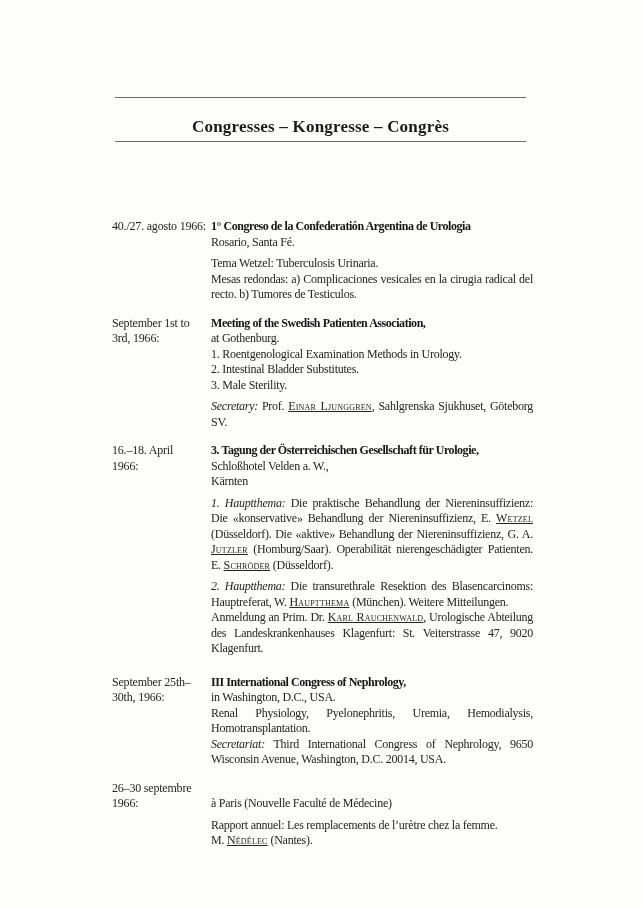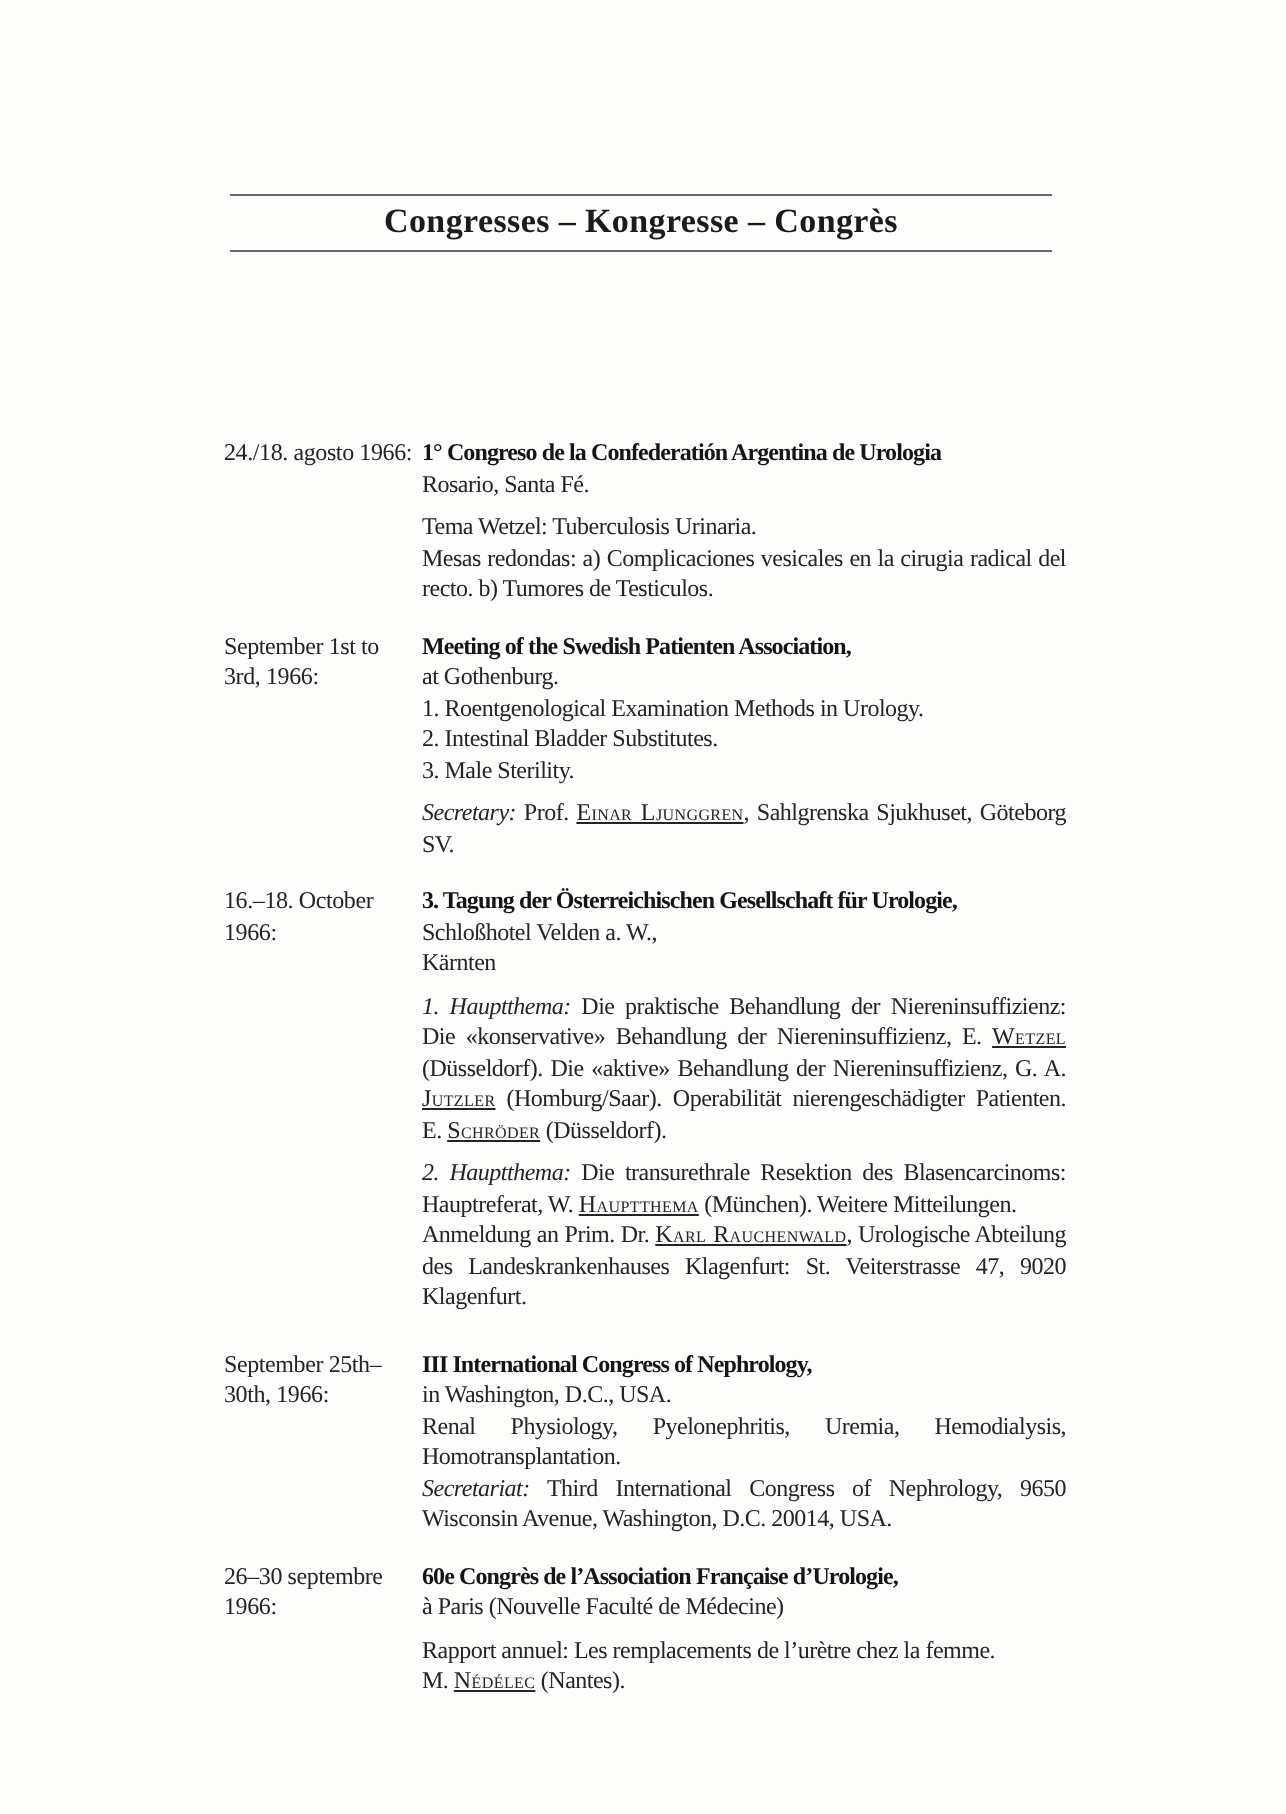--- a/index.html
+++ b/index.html
@@ -10,21 +10,21 @@
     color:#222;
     position:relative;
     overflow:hidden;
   }
   .page-header{
     position:absolute;
     left:115px;top:97px;width:411px;
     border-top:1px solid #6a6a6a;
     border-bottom:1px solid #6a6a6a;
     text-align:center;
-    padding:3px 0 4px 0;
+    padding:19px 0 4px 0;
   }
   .page-header h1{
     margin:0;
     font-size:17px;
     font-weight:bold;
     letter-spacing:0.2px;
     color:#1b1b1b;
   }
   .entries{
     position:absolute;
@@ -65,42 +65,42 @@
 </style>
 </head>
 <body>
 
 <header class="page-header">
   <h1>Congresses – Kongresse – Congrès</h1>
 </header>
 
 <main class="entries">
     <div class="entry">
-      <div class="date">24./18. agosto 1966:</div>
+      <div class="date">40./27. agosto 1966:</div>
       <div class="body">
         <p class="block"><span class="run b">1° Congreso de la Confederatión Argentina de Urologia</span><span class="run n">
 Rosario, Santa Fé.</span></p>
         <p class="block"><span class="run n">Tema Wetzel: Tuberculosis Urinaria.
 Mesas redondas: a) Complicaciones vesicales en la cirugia radical del recto. b) Tumores de Testiculos.</span></p>
       </div>
     </div>
     <div class="entry">
       <div class="date">September 1st to
 3rd, 1966:</div>
       <div class="body">
         <p class="block"><span class="run b">Meeting of the Swedish Patienten Association,</span><span class="run n">
 at Gothenburg.
 1. Roentgenological Examination Methods in Urology.
 2. Intestinal Bladder Substitutes.
 3. Male Sterility.</span></p>
         <p class="block"><span class="run i">Secretary:</span><span class="run n"> Prof. </span><span class="run sc">Einar Ljunggren</span><span class="run n">, Sahlgrenska Sjukhuset, Göteborg SV.</span></p>
       </div>
     </div>
     <div class="entry">
-      <div class="date">16.–18. October
+      <div class="date">16.–18. April
 1966:</div>
       <div class="body">
         <p class="block"><span class="run b">3. Tagung der Österreichischen Gesellschaft für Urologie,</span><span class="run n">
 Schloßhotel Velden a. W.,
 Kärnten</span></p>
         <p class="block"><span class="run i">1. Hauptthema:</span><span class="run n"> Die praktische Behandlung der Niereninsuffizienz: Die «konservative» Behandlung der Niereninsuffizienz, E. </span><span class="run sc">Wetzel</span><span class="run n"> (Düsseldorf). Die «aktive» Behandlung der Niereninsuffizienz, G. A. </span><span class="run sc">Jutzler</span><span class="run n"> (Homburg/Saar). Operabilität nierengeschädigter Patienten. E. </span><span class="run sc">Schröder</span><span class="run n"> (Düsseldorf).</span></p>
         <p class="block"><span class="run i">2. Hauptthema:</span><span class="run n"> Die transurethrale Resektion des Blasencarcinoms: Hauptreferat, W. </span><span class="run sc">Hauptthema</span><span class="run n"> (München). Weitere Mitteilungen.
 Anmeldung an Prim. Dr. </span><span class="run sc">Karl Rauchenwald</span><span class="run n">, Urologische Abteilung des Landeskrankenhauses Klagenfurt: St. Veiterstrasse 47, 9020 Klagenfurt.</span></p>
       </div>
     </div>
@@ -111,19 +111,19 @@
         <p class="block"><span class="run b">III International Congress of Nephrology,</span><span class="run n">
 in Washington, D.C., USA.
 Renal Physiology, Pyelonephritis, Uremia, Hemodialysis, Homotransplantation.
 </span><span class="run i">Secretariat:</span><span class="run n"> Third International Congress of Nephrology, 9650 Wisconsin Avenue, Washington, D.C. 20014, USA.</span></p>
       </div>
     </div>
     <div class="entry">
       <div class="date">26–30 septembre
 1966:</div>
       <div class="body">
-        <p class="block"><span class="run b">60e Congrès de l’Association Française d’Urologie,</span><span class="run n">
+        <p class="block"><span class="run n">
 à Paris (Nouvelle Faculté de Médecine)</span></p>
         <p class="block"><span class="run n">Rapport annuel: Les remplacements de l’urètre chez la femme.
 M. </span><span class="run sc">Nédélec</span><span class="run n"> (Nantes).</span></p>
       </div>
     </div>
   </main>
 
 </body></html>

